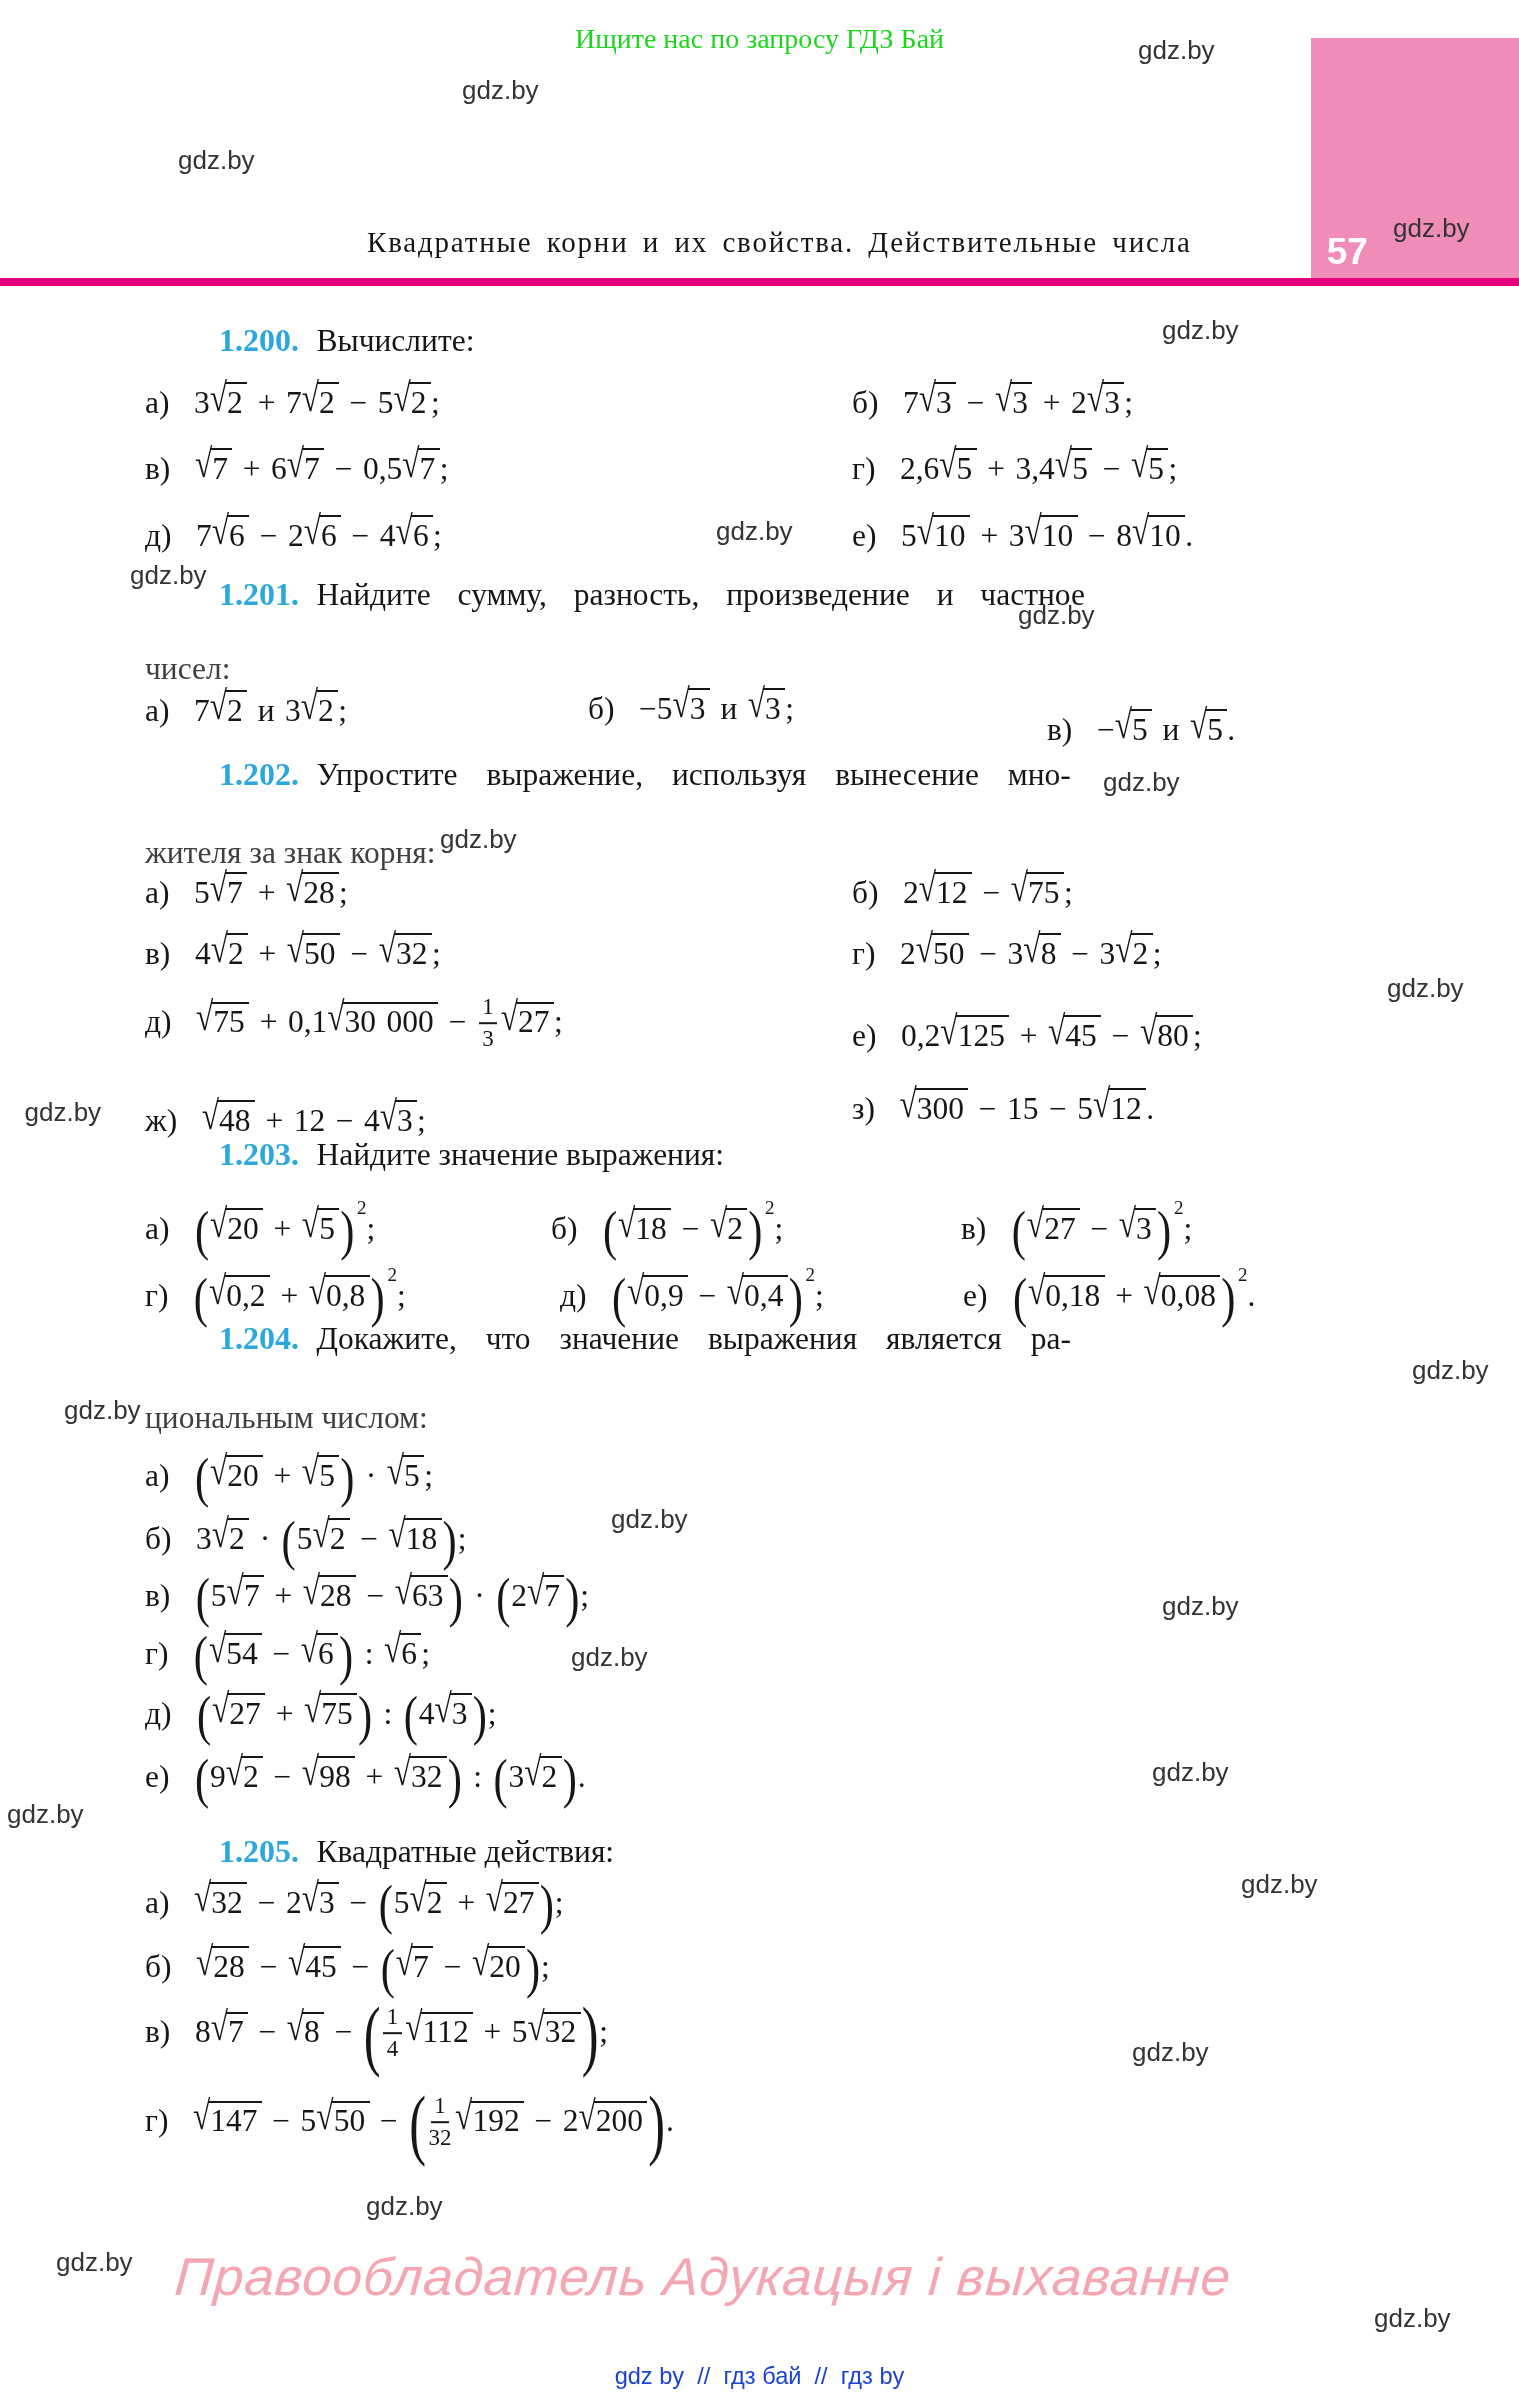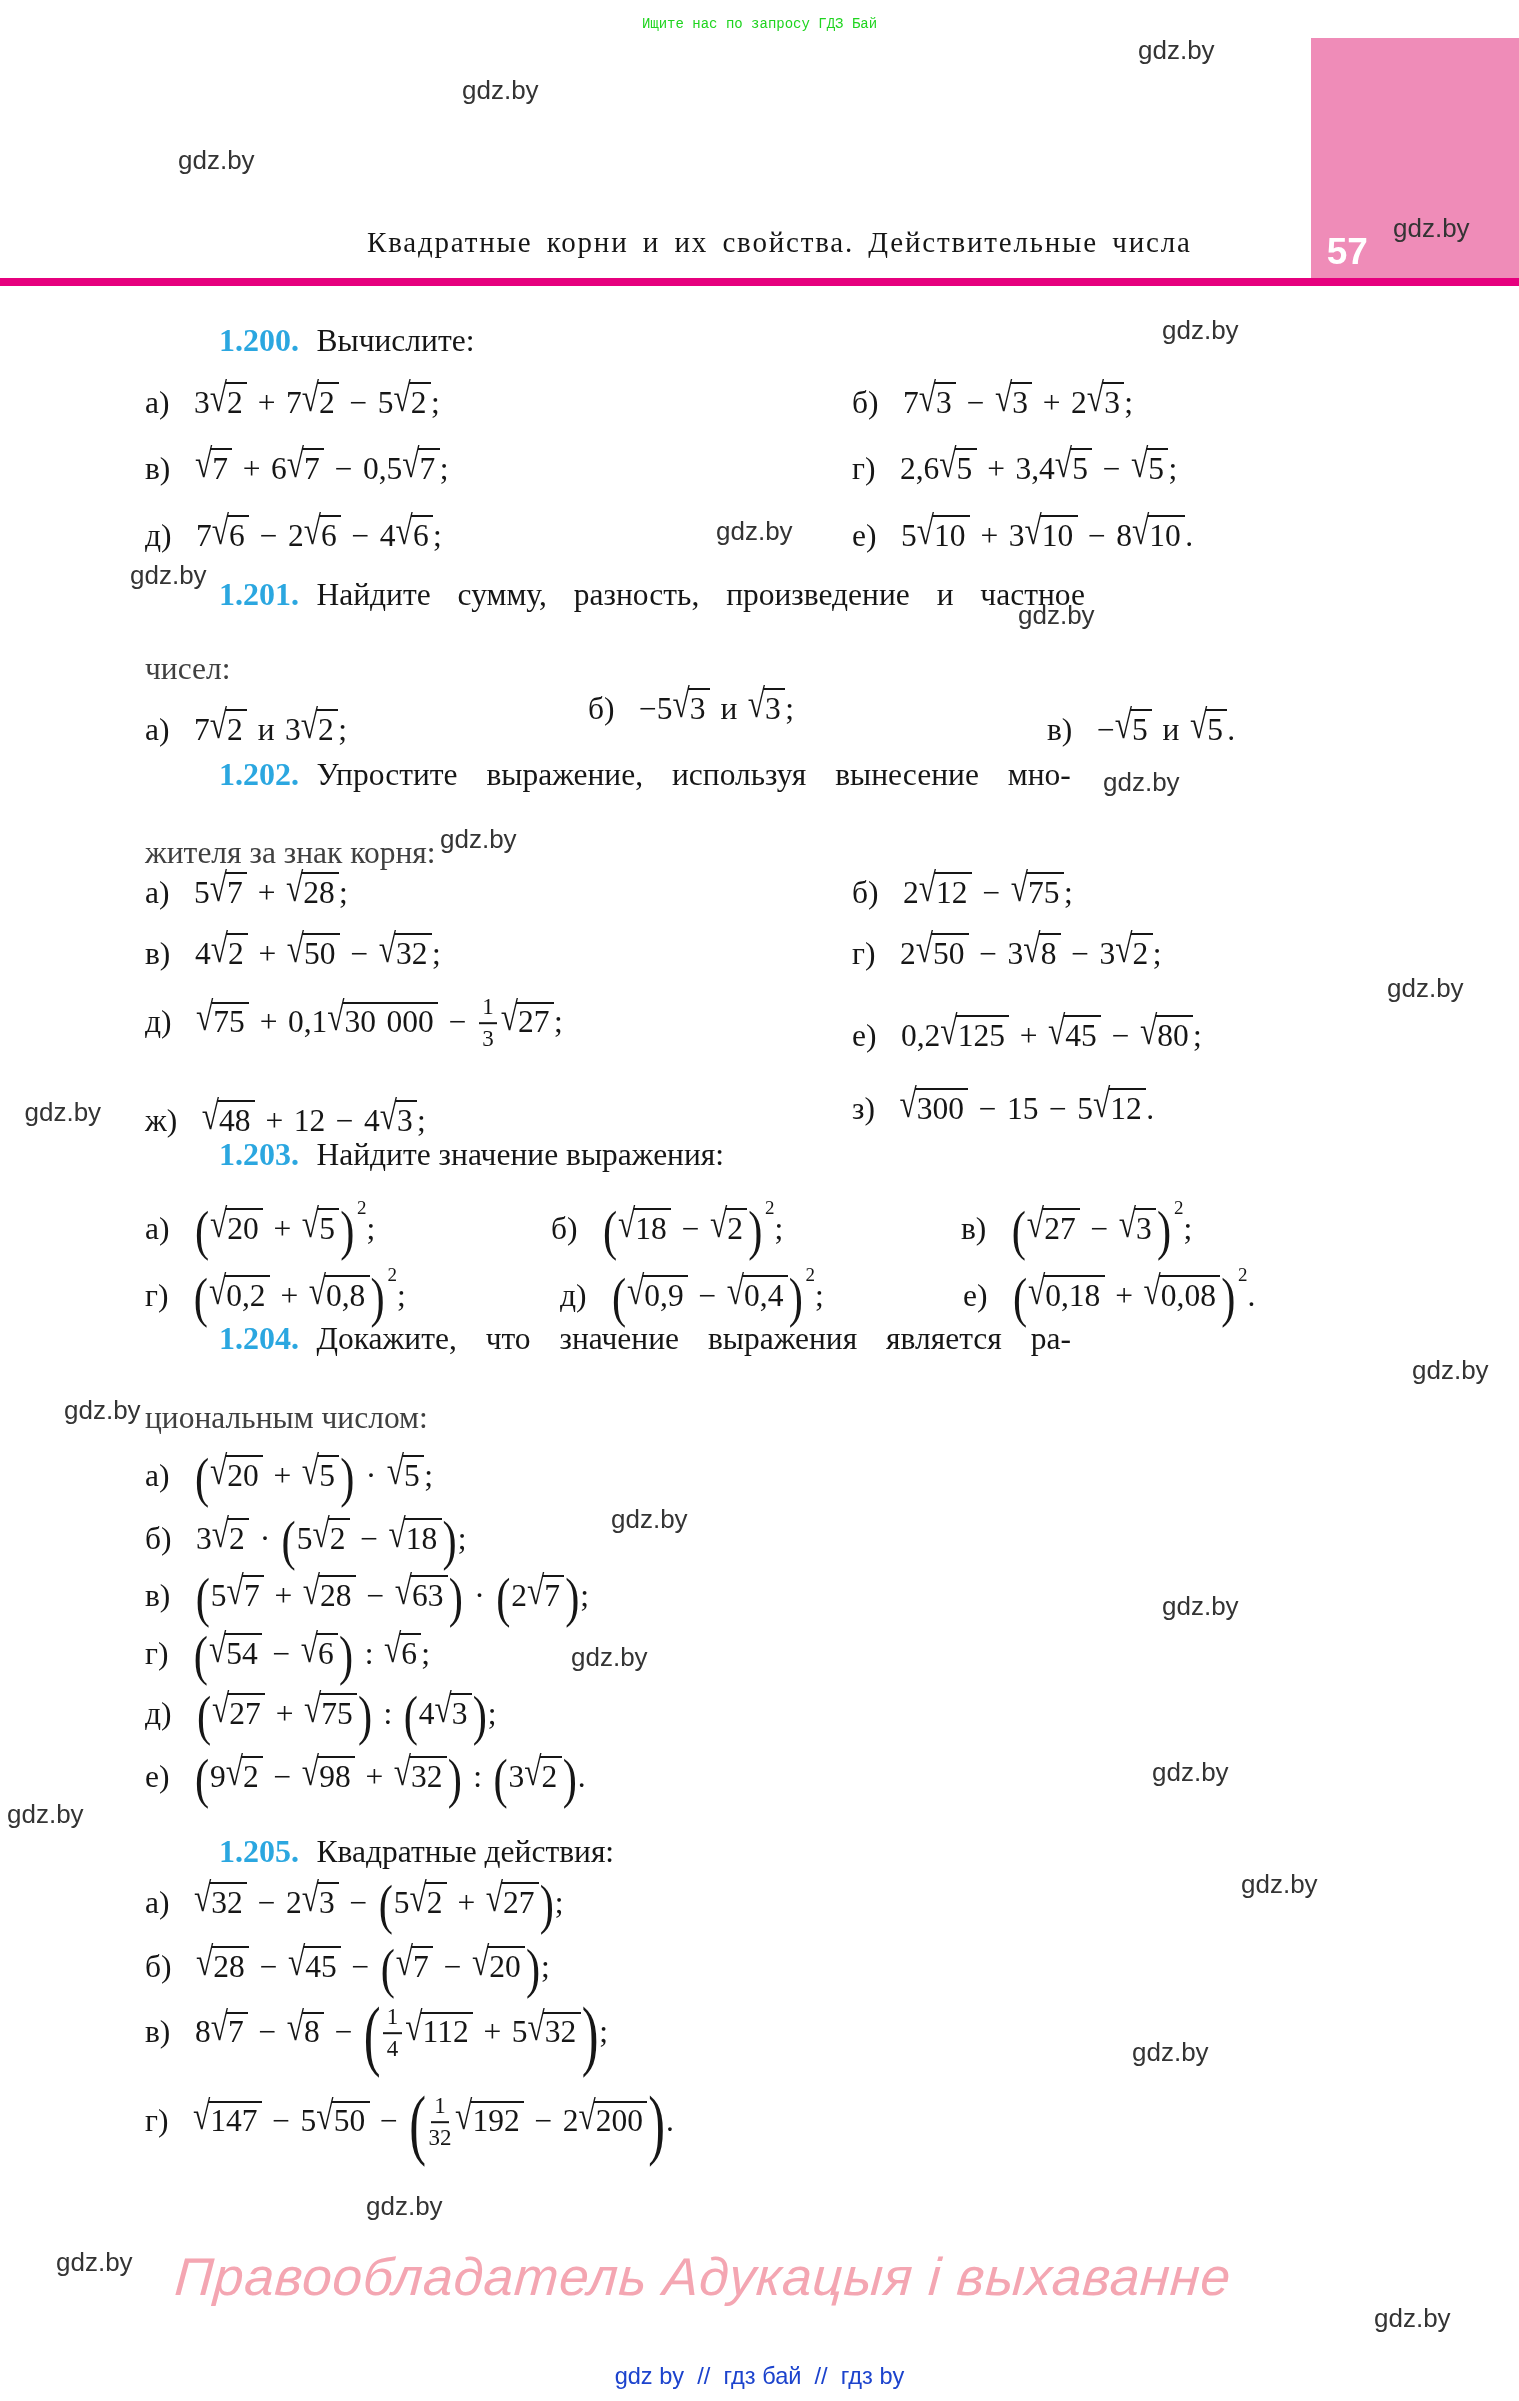--- a/index.html
+++ b/index.html
@@ -1,21 +1,21 @@
 <!DOCTYPE html>
 <html style="--blue: #2ba7e0; --magenta: #e6007e; --pinkbox: #ef8cb8; --pinktext: #f4a6b2; --green: #1fd41f; --fblue: #1c43cd; --wm: #343434;font-size:14px"><head>
 <meta charset="utf-8">
 <style>
   *{margin:0;padding:0;box-sizing:border-box}
   html,body{background:#ffffff}
   body{font-family:"Liberation Serif","DejaVu Serif",serif}
   .page{position:relative;width:1519px;height:2401px;background:#ffffff;margin:0 auto;overflow:hidden}
 
-  .green-note{position:absolute;top:16px;left:50%;transform:translateX(-50%);
-    font-family:Liberation Mono, monospace;font-size:14px;color:var(--green);white-space:nowrap}
+  .green-note{position:absolute;top:23px;left:50%;transform:translateX(-50%);
+    font-family:Liberation Serif, serif;font-size:28px;color:var(--green);white-space:nowrap}
 
   .pink-box{position:absolute;left:1311px;top:38px;width:212px;height:242px;background:var(--pinkbox)}
   .page-num{position:absolute;left:15.8px;bottom:7px;font-family:"Liberation Sans","DejaVu Sans",sans-serif;
     font-weight:bold;font-size:37px;color:#ffffff}
 
   .chapter-title{position:absolute;left:367px;top:226px;font-size:29px;color:#161616;
     letter-spacing:1.8px;word-spacing:5.3px;white-space:nowrap}
   .magenta-rule{position:absolute;left:0;top:278px;width:1519px;height:7.9px;background:var(--magenta)}
 
   .wm{position:absolute;font-family:"Liberation Sans","DejaVu Sans",sans-serif;font-size:26px;
@@ -60,21 +60,21 @@
   <div id="content">
       <div class="ex-head" style="left: 219px; top: 322px;"><span class="ex-num">1.200.</span><span class="ex-title">Вычислите:</span></div>
       <div class="it" style="left: 145px; top: 382px;"><span class="lb">а)</span><span class="expr"><span class="tx">3</span><span class="sq"><span class="sg">√</span><span class="rr">2</span></span><span class="tx"> + 7</span><span class="sq"><span class="sg">√</span><span class="rr">2</span></span><span class="tx"> − 5</span><span class="sq"><span class="sg">√</span><span class="rr">2</span></span><span class="tx">;</span></span></div>
       <div class="it" style="left: 852px; top: 382px;"><span class="lb">б)</span><span class="expr"><span class="tx">7</span><span class="sq"><span class="sg">√</span><span class="rr">3</span></span><span class="tx"> − </span><span class="sq"><span class="sg">√</span><span class="rr">3</span></span><span class="tx"> + 2</span><span class="sq"><span class="sg">√</span><span class="rr">3</span></span><span class="tx">;</span></span></div>
       <div class="it" style="left: 145px; top: 448px;"><span class="lb">в)</span><span class="expr"><span class="sq"><span class="sg">√</span><span class="rr">7</span></span><span class="tx"> + 6</span><span class="sq"><span class="sg">√</span><span class="rr">7</span></span><span class="tx"> − 0,5</span><span class="sq"><span class="sg">√</span><span class="rr">7</span></span><span class="tx">;</span></span></div>
       <div class="it" style="left: 852px; top: 448px;"><span class="lb">г)</span><span class="expr"><span class="tx">2,6</span><span class="sq"><span class="sg">√</span><span class="rr">5</span></span><span class="tx"> + 3,4</span><span class="sq"><span class="sg">√</span><span class="rr">5</span></span><span class="tx"> − </span><span class="sq"><span class="sg">√</span><span class="rr">5</span></span><span class="tx">;</span></span></div>
       <div class="it" style="left: 145px; top: 515px;"><span class="lb">д)</span><span class="expr"><span class="tx">7</span><span class="sq"><span class="sg">√</span><span class="rr">6</span></span><span class="tx"> − 2</span><span class="sq"><span class="sg">√</span><span class="rr">6</span></span><span class="tx"> − 4</span><span class="sq"><span class="sg">√</span><span class="rr">6</span></span><span class="tx">;</span></span></div>
       <div class="it" style="left: 852px; top: 515px;"><span class="lb">е)</span><span class="expr"><span class="tx">5</span><span class="sq"><span class="sg">√</span><span class="rr">10</span></span><span class="tx"> + 3</span><span class="sq"><span class="sg">√</span><span class="rr">10</span></span><span class="tx"> − 8</span><span class="sq"><span class="sg">√</span><span class="rr">10</span></span><span class="tx">.</span></span></div>
       <div class="ex-head" style="left: 219px; top: 576px; word-spacing: 19px;"><span class="ex-num">1.201.</span><span class="ex-title">Найдите сумму, разность, произведение и частное</span></div>
       <div class="ex-cont" style="left: 145px; top: 651px;">чисел:</div>
-      <div class="it" style="left: 145px; top: 709px;"><span class="lb">а)</span><span class="expr"><span class="tx">7</span><span class="sq"><span class="sg">√</span><span class="rr">2</span></span><span class="tx"> и 3</span><span class="sq"><span class="sg">√</span><span class="rr">2</span></span><span class="tx">;</span></span></div>
+      <div class="it" style="left: 145px; top: 690px;"><span class="lb">а)</span><span class="expr"><span class="tx">7</span><span class="sq"><span class="sg">√</span><span class="rr">2</span></span><span class="tx"> и 3</span><span class="sq"><span class="sg">√</span><span class="rr">2</span></span><span class="tx">;</span></span></div>
       <div class="it" style="left: 588px; top: 688px;"><span class="lb">б)</span><span class="expr"><span class="tx">−5</span><span class="sq"><span class="sg">√</span><span class="rr">3</span></span><span class="tx"> и </span><span class="sq"><span class="sg">√</span><span class="rr">3</span></span><span class="tx">;</span></span></div>
       <div class="it" style="left: 1047px; top: 709px;"><span class="lb">в)</span><span class="expr"><span class="tx">−</span><span class="sq"><span class="sg">√</span><span class="rr">5</span></span><span class="tx"> и </span><span class="sq"><span class="sg">√</span><span class="rr">5</span></span><span class="tx">.</span></span></div>
       <div class="ex-head" style="left: 219px; top: 756px; word-spacing: 21px;"><span class="ex-num">1.202.</span><span class="ex-title">Упростите выражение, используя вынесение мно-</span></div>
       <div class="ex-cont" style="left: 145px; top: 835px;">жителя за знак корня:</div>
       <div class="it" style="left: 145px; top: 872px;"><span class="lb">а)</span><span class="expr"><span class="tx">5</span><span class="sq"><span class="sg">√</span><span class="rr">7</span></span><span class="tx"> + </span><span class="sq"><span class="sg">√</span><span class="rr">28</span></span><span class="tx">;</span></span></div>
       <div class="it" style="left: 852px; top: 872px;"><span class="lb">б)</span><span class="expr"><span class="tx">2</span><span class="sq"><span class="sg">√</span><span class="rr">12</span></span><span class="tx"> − </span><span class="sq"><span class="sg">√</span><span class="rr">75</span></span><span class="tx">;</span></span></div>
       <div class="it" style="left: 145px; top: 933px;"><span class="lb">в)</span><span class="expr"><span class="tx">4</span><span class="sq"><span class="sg">√</span><span class="rr">2</span></span><span class="tx"> + </span><span class="sq"><span class="sg">√</span><span class="rr">50</span></span><span class="tx"> − </span><span class="sq"><span class="sg">√</span><span class="rr">32</span></span><span class="tx">;</span></span></div>
       <div class="it" style="left: 852px; top: 933px;"><span class="lb">г)</span><span class="expr"><span class="tx">2</span><span class="sq"><span class="sg">√</span><span class="rr">50</span></span><span class="tx"> − 3</span><span class="sq"><span class="sg">√</span><span class="rr">8</span></span><span class="tx"> − 3</span><span class="sq"><span class="sg">√</span><span class="rr">2</span></span><span class="tx">;</span></span></div>
       <div class="it tall" style="left: 145px; top: 996px;"><span class="lb">д)</span><span class="expr"><span class="sq"><span class="sg">√</span><span class="rr">75</span></span><span class="tx"> + 0,1</span><span class="sq"><span class="sg">√</span><span class="rr">30 000</span></span><span class="tx"> − </span><span class="fr">
             <span class="fn">1</span>

